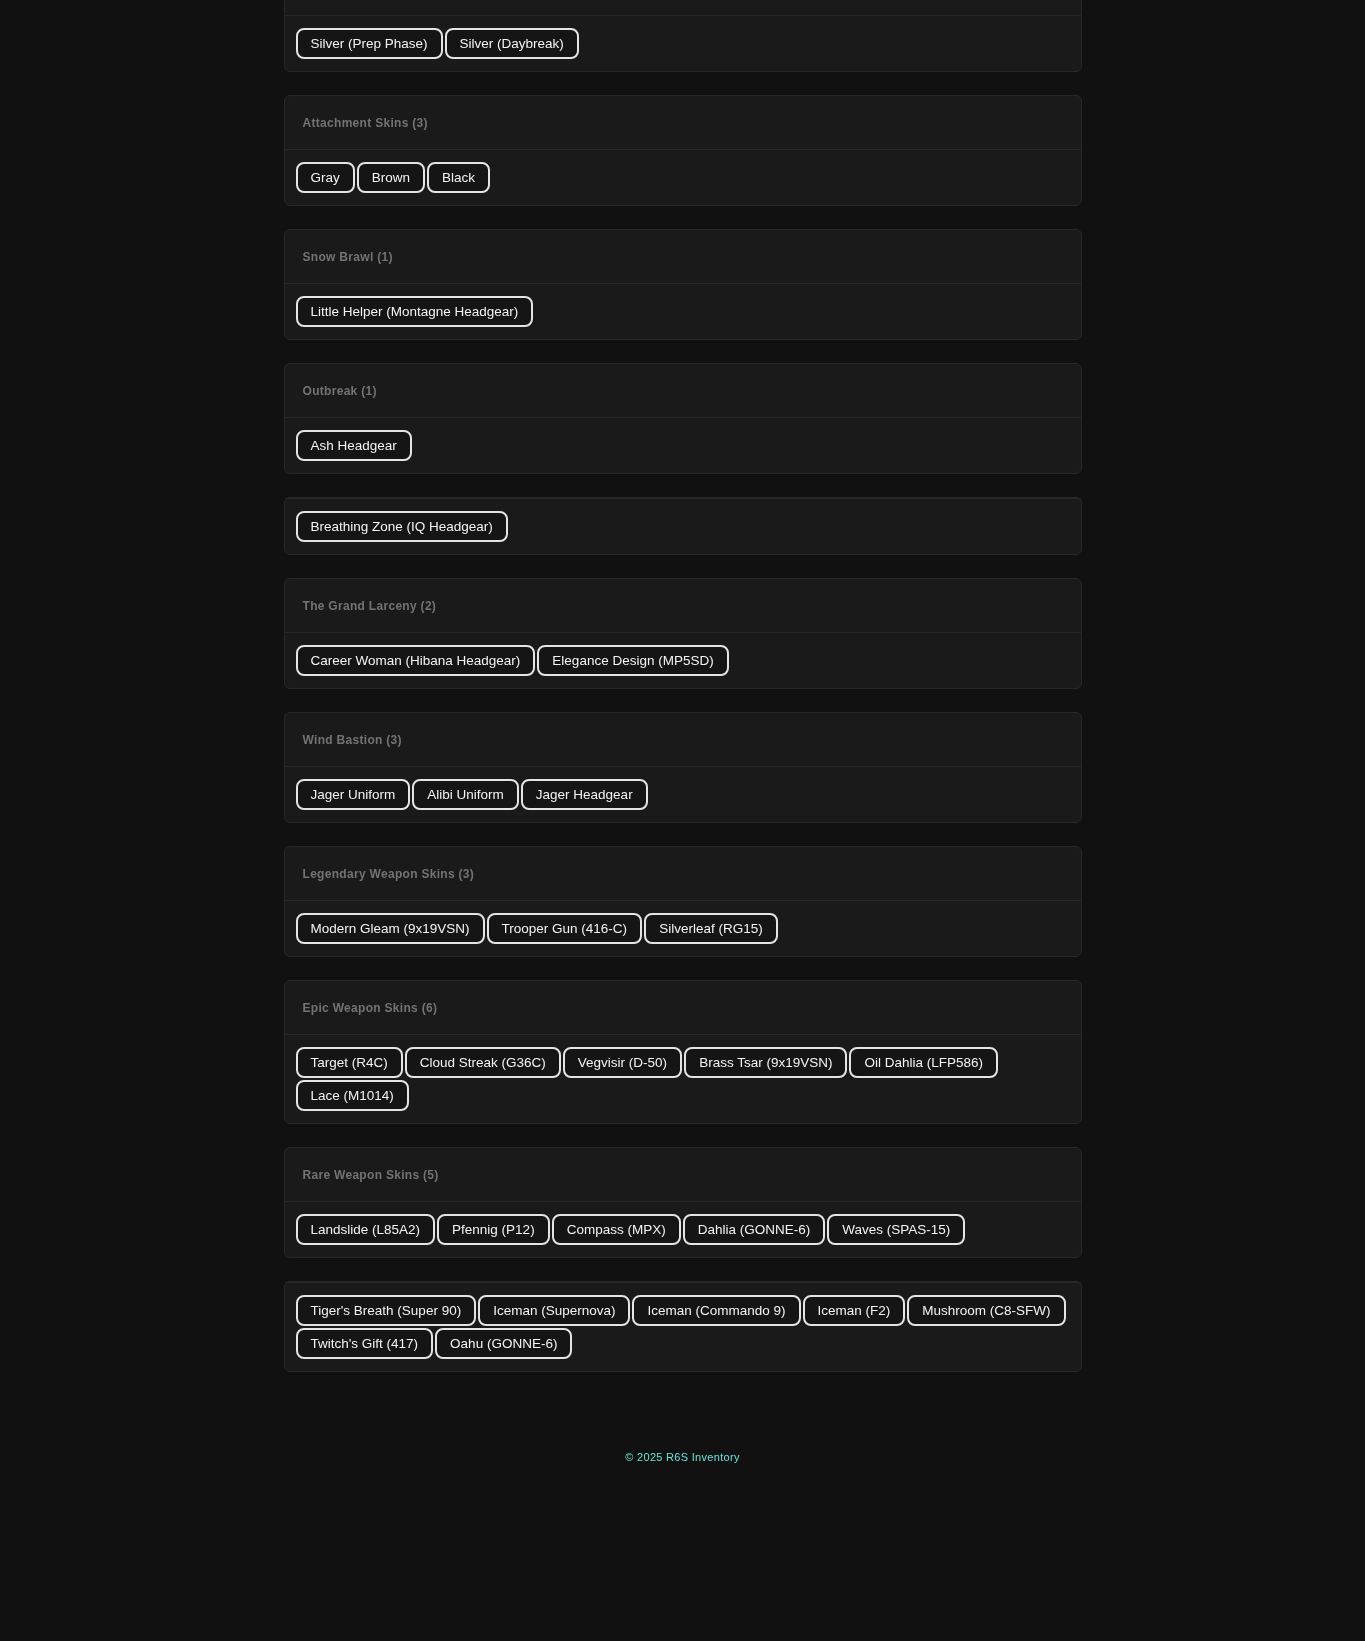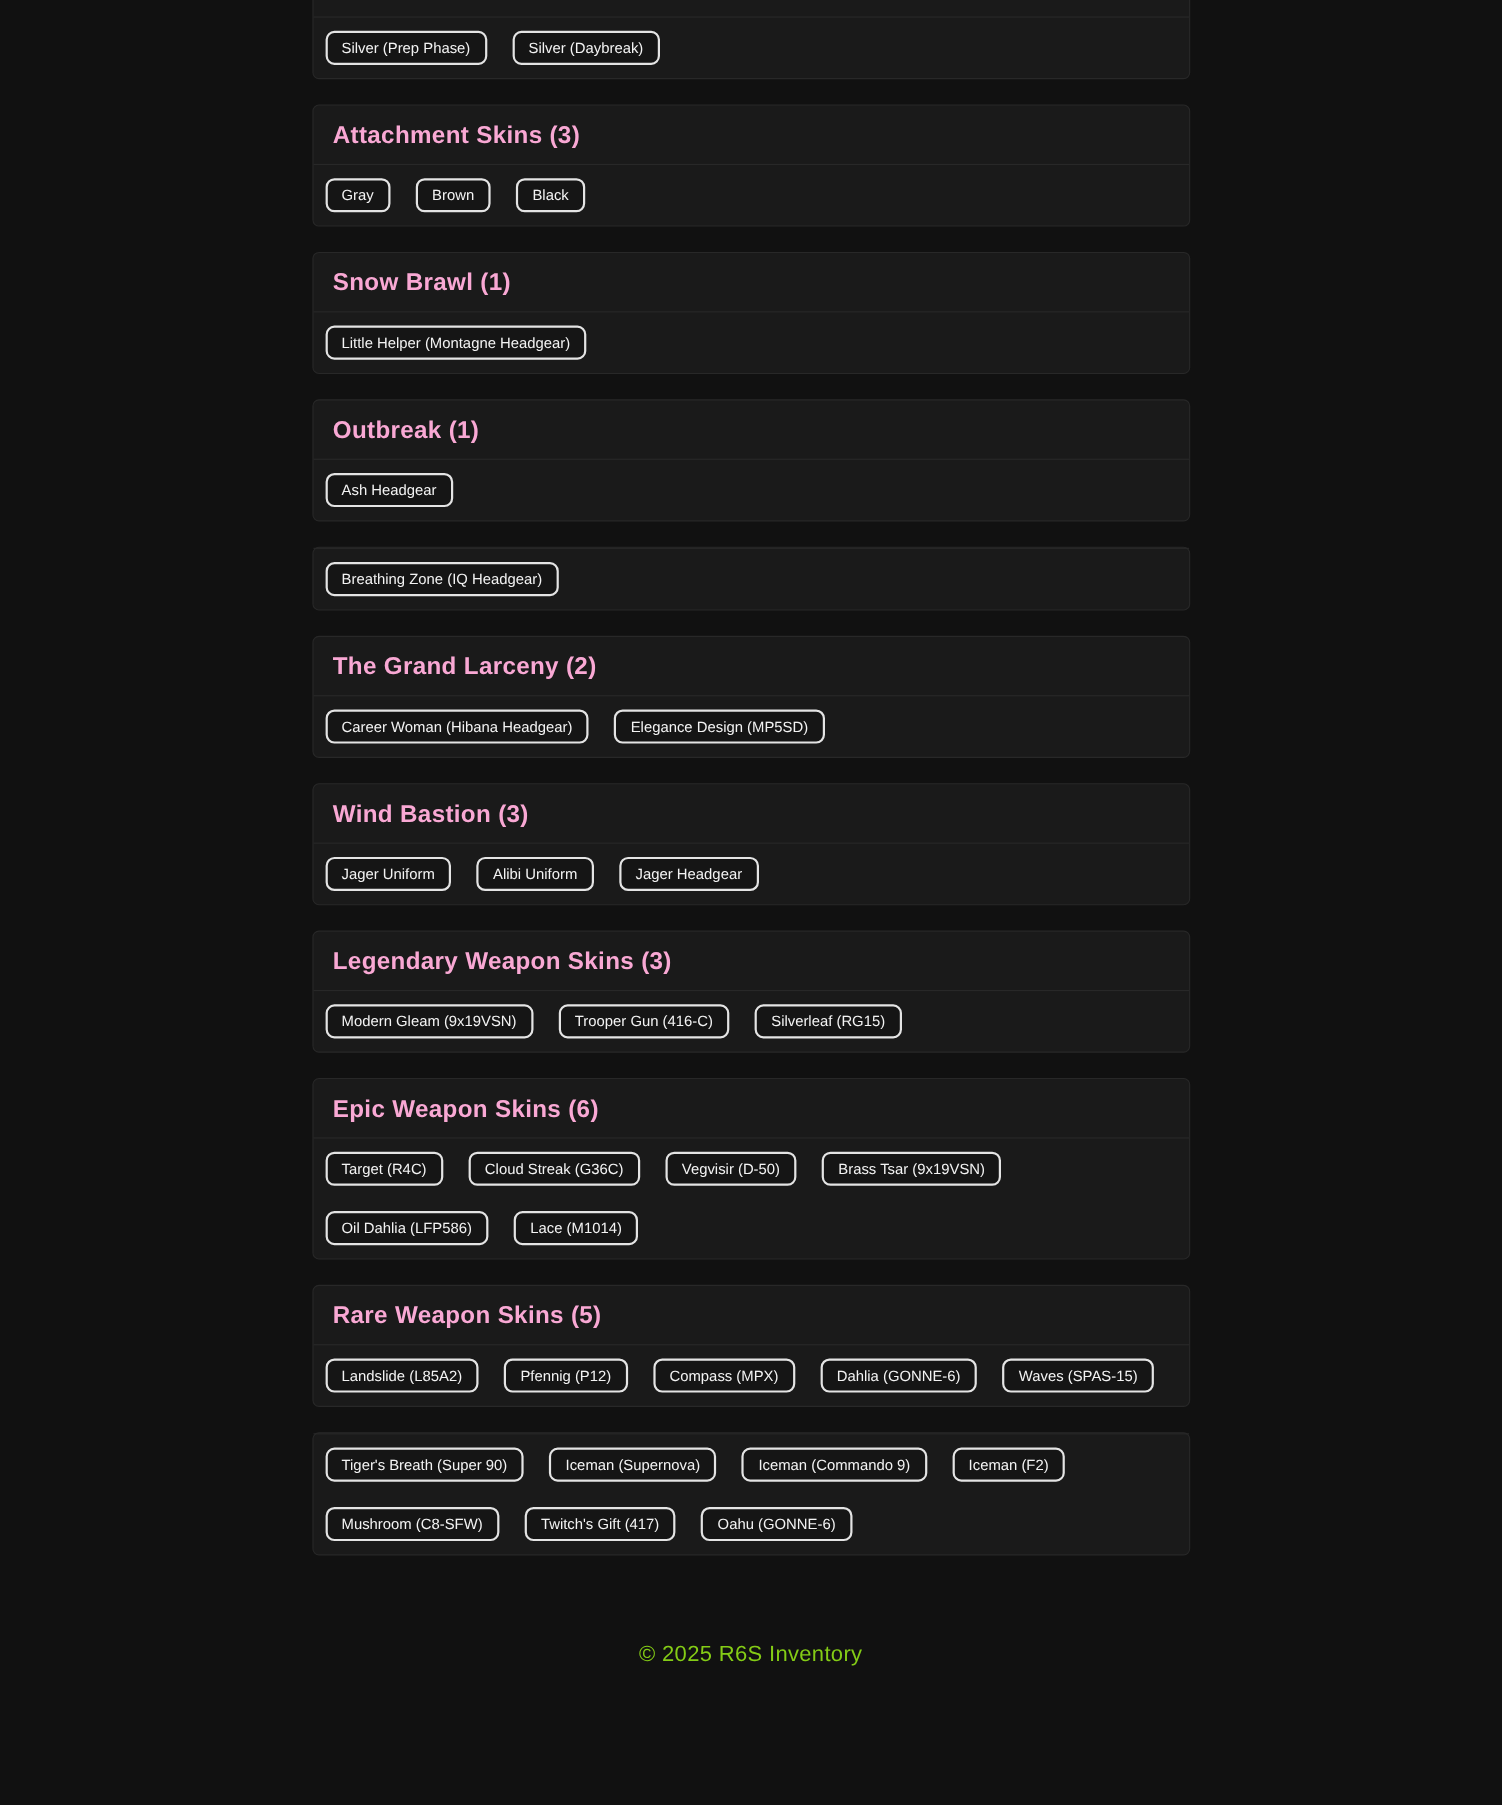--- a/index.html
+++ b/index.html
@@ -31,53 +31,53 @@
   }
   .card-header {
     min-height: 53px;
     box-sizing: border-box;
     padding: 15px 18px;
     display: flex;
     align-items: center;
   }
   .card-title {
     margin: 0;
-    font-size: 22px;
+    font-size: 12px;
     font-weight: 600;
     letter-spacing: 0.3px;
-    color: #f9a8d4;
+    color: #737373;
     line-height: 22px;
     min-height: 22px;
   }
   .card-body {
     border-top: 1px solid #282828;
     padding: 12px 11px;
     display: flex;
     flex-wrap: wrap;
-    gap: 23px;
+    gap: 2px;
   }
   .chip {
     display: inline-block;
     box-sizing: border-box;
     padding: 5px 13px;
     background: #151515;
     border: 2px solid #e4e4e4;
     border-radius: 8px;
     color: #f3f3f3;
     font-family: "Liberation Sans", sans-serif;
     font-size: 13.5px;
     line-height: 17px;
     white-space: nowrap;
     cursor: pointer;
   }
   .footer {
     text-align: center;
     padding: 56px 0 40px 0;
-    color: #84cc16;
-    font-size: 20px;
+    color: #5eead4;
+    font-size: 11px;
     letter-spacing: 0.3px;
   }
 </style>
 </head>
 <body>
 
 <div class="page">
   <main class="container">
 
   <section class="card partial">

